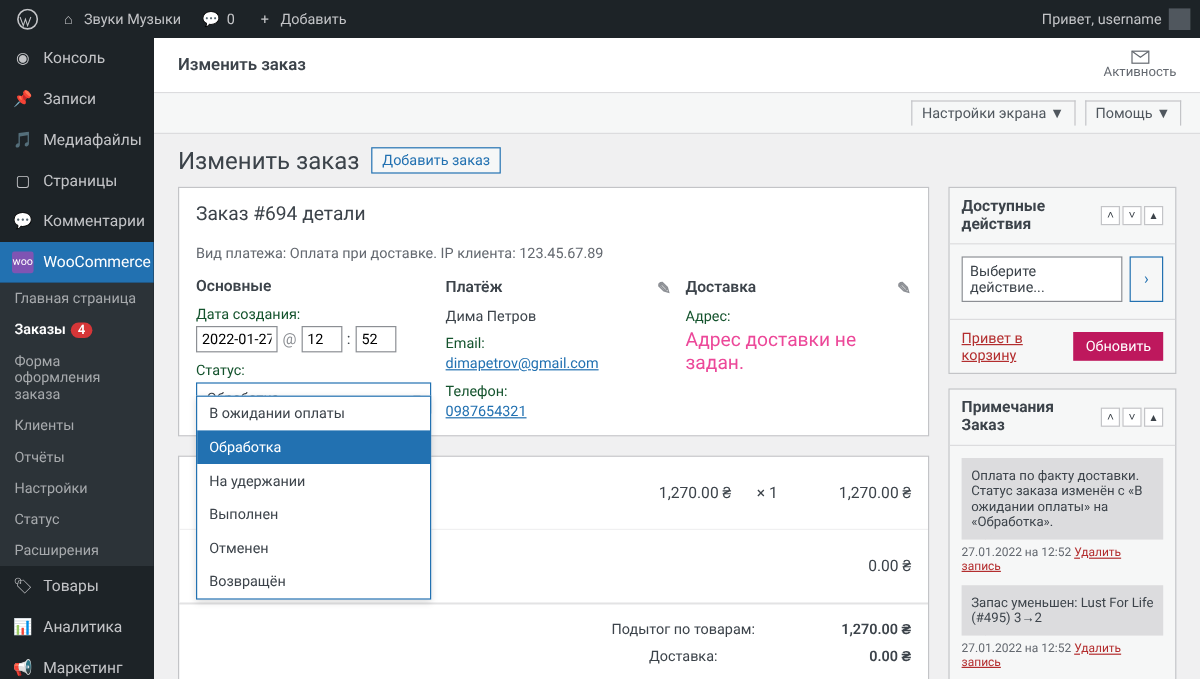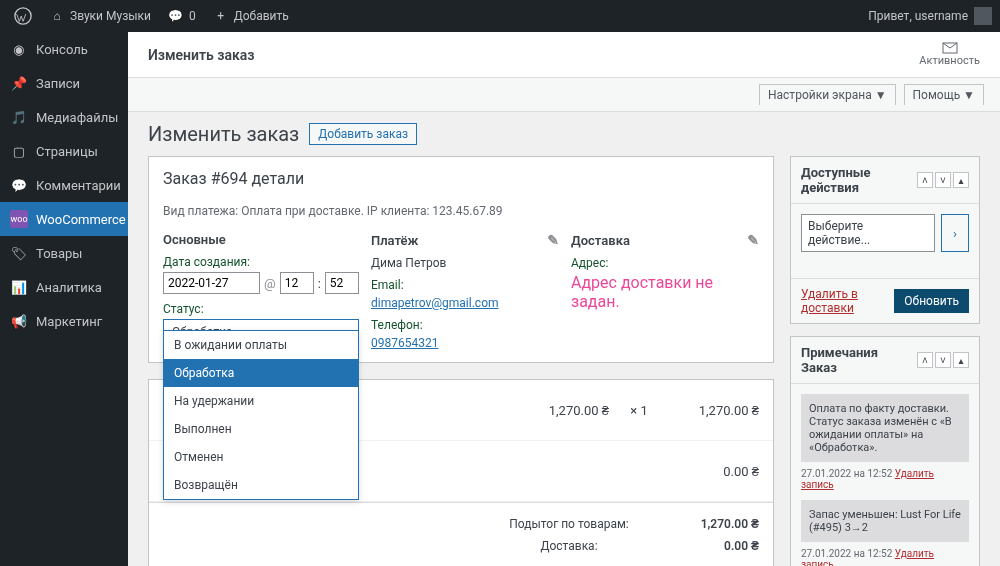--- a/index.html
+++ b/index.html
@@ -37,21 +37,21 @@
 .box-body{padding:12px 14px}
 .box h3{font-size:16px;font-weight:400;margin-bottom:16px}
 .box-sub{color:#646970;font-size:12px;margin-bottom:14px}
 .threecol{display:flex;gap:12px}
 .threecol>div{flex:1}
 .sect-title{font-weight:600;font-size:13px;margin-bottom:8px;display:flex;justify-content:space-between;align-items:center}
 .pencil{color:#8c8f94;cursor:pointer;font-size:14px}
 .label{color:#14532d;font-size:12px;margin-bottom:3px;margin-top:8px}
 .date-row{display:flex;gap:4px;align-items:center}
 .date-row input{border:1px solid #8c8f94;padding:3px 4px;font-size:12px;background:#fff}
-.date-input{width:97px}
+.date-input{width:68px}
 .num-input{width:34px}
 .at{color:#8c8f94}
 .status-wrap{position:relative;margin-top:8px}
 .select-box{border:1px solid #2271b1;background:#fff;padding:5px 8px;font-size:12px;display:flex;justify-content:space-between;align-items:center;cursor:pointer;width:196px}
 .dropdown{position:absolute;top:28px;left:0;width:196px;background:#fff;border:1px solid #2271b1;z-index:100;box-shadow:0 2px 6px rgba(0,0,0,0.15)}
 .dropdown-item{padding:7px 10px;font-size:12px;cursor:pointer}
 .dropdown-item.selected{background:#2271b1;color:#fff}
 .link{color:#2271b1;text-decoration:underline;cursor:pointer;font-size:12px}
 .items-box{background:#fff;border:1px solid #c3c4c7}
 .items-head{display:flex;padding:8px 14px;border-bottom:1px solid #dcdcde;font-size:12px;color:#646970}
@@ -66,25 +66,25 @@
 .totals{padding:10px 14px;border-top:1px solid #dcdcde}
 .total-row{display:flex;justify-content:flex-end;gap:20px;font-size:12px;padding:4px 0}
 .total-row .tl{text-align:center;width:160px}
 .total-row .tv{width:90px;text-align:right;font-weight:600}
 .panel{background:#f6f7f7;border:1px solid #c3c4c7;margin-bottom:12px}
 .panel-head{padding:8px 10px;display:flex;align-items:center;justify-content:space-between;border-bottom:1px solid #dcdcde}
 .panel-head h4{font-size:13px;font-weight:700}
 .panel-ctrls{display:flex;gap:2px}
 .panel-ctrls span{width:16px;height:16px;border:1px solid #c3c4c7;display:flex;align-items:center;justify-content:center;font-size:10px;cursor:pointer;background:#fff}
 .panel-body{padding:10px}
-.action-row{display:flex;gap:6px;margin-bottom:16px}
+.action-row{display:flex;gap:6px;margin-bottom:4px}
 .select-action{flex:1;border:1px solid #8c8f94;padding:4px 6px;font-size:12px;background:#fff;cursor:pointer}
 .go-btn{width:28px;border:1px solid #2271b1;background:#f6f7f7;color:#2271b1;cursor:pointer}
 .trash-link{color:#b32d2e;text-decoration:underline;font-size:12px;cursor:pointer}
-.update-btn{background:#0c4a6e;color:#fff;border:none;padding:5px 10px;font-size:12px;cursor:pointer;float:right}
+.update-btn{background:#be185d;color:#fff;border:none;padding:5px 10px;font-size:12px;cursor:pointer;float:right}
 .panel-foot{display:flex;justify-content:space-between;align-items:center;padding:8px 10px;border-top:1px solid #dcdcde}
 .note{background:#dcdcde;padding:8px;font-size:11px;margin-bottom:6px;position:relative}
 .note::after{content:"";position:absolute;bottom:-6px;left:14px;border:6px solid transparent;border-top-color:#dcdcde}
 .note-meta{font-size:10px;color:#646970;margin-bottom:10px}
 .note-meta .del{color:#b32d2e;text-decoration:underline;cursor:pointer}
 .help-icon{display:inline-block;width:14px;height:14px;border-radius:50%;background:#8c8f94;color:#fff;text-align:center;font-size:10px;line-height:14px;margin-left:4px}
 </style>
 </head>
 <body>
 
@@ -136,20 +136,30 @@
         <span>Страницы</span>
       </div>
     <div class="menu-item">
         <span class="mi-icon">💬</span>
         <span>Комментарии</span>
       </div>
     <div class="menu-item active">
         <span class="mi-icon" style="background:#7f54b3;color:#fff;font-size:9px;border-radius:2px;padding:1px">woo</span>
         <span>WooCommerce</span>
       </div>
+    <div class="submenu">
+      <div class="submenu-item">Главная страница</div>
+      <div class="submenu-item current"><span>Заказы</span><span class="badge">4</span></div>
+      <div class="submenu-item">Форма оформления заказа</div>
+      <div class="submenu-item">Клиенты</div>
+      <div class="submenu-item">Отчёты</div>
+      <div class="submenu-item">Настройки</div>
+      <div class="submenu-item">Статус</div>
+      <div class="submenu-item">Расширения</div>
+    </div>
     <div class="menu-item">
         <span class="mi-icon">🏷</span>
         <span>Товары</span>
       </div>
     <div class="menu-item">
         <span class="mi-icon">📊</span>
         <span>Аналитика</span>
       </div>
     <div class="menu-item">
         <span class="mi-icon">📢</span>
@@ -275,21 +285,21 @@
                 <span>▴</span>
               </div>
           </div>
           <div class="panel-body">
             <div class="action-row">
               <div class="select-action"><span>Выберите действие...</span></div>
               <button class="go-btn">›</button>
             </div>
           </div>
           <div class="panel-foot">
-            <a class="trash-link">Удалить в доставки</a>
+            <a class="trash-link">Привет в корзину</a>
             <button class="update-btn">Обновить</button>
           </div>
         </div>
 
         <div class="panel">
           <div class="panel-head">
             <h4>Примечания Заказ</h4>
             <div class="panel-ctrls">
                 <span>˄</span>
                 <span>˅</span>

